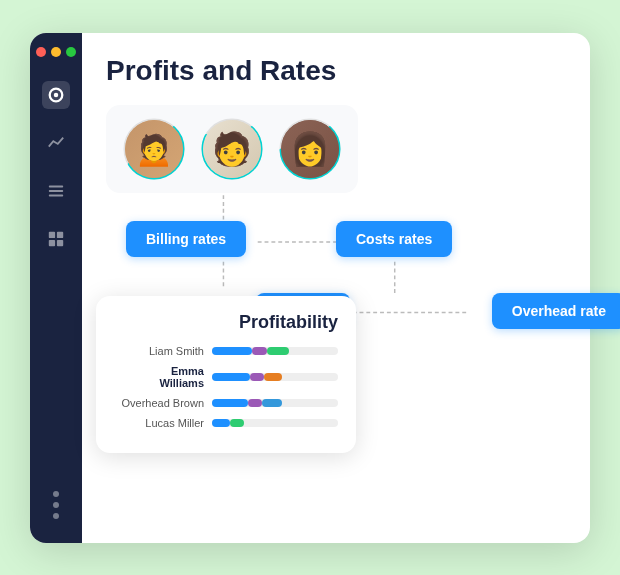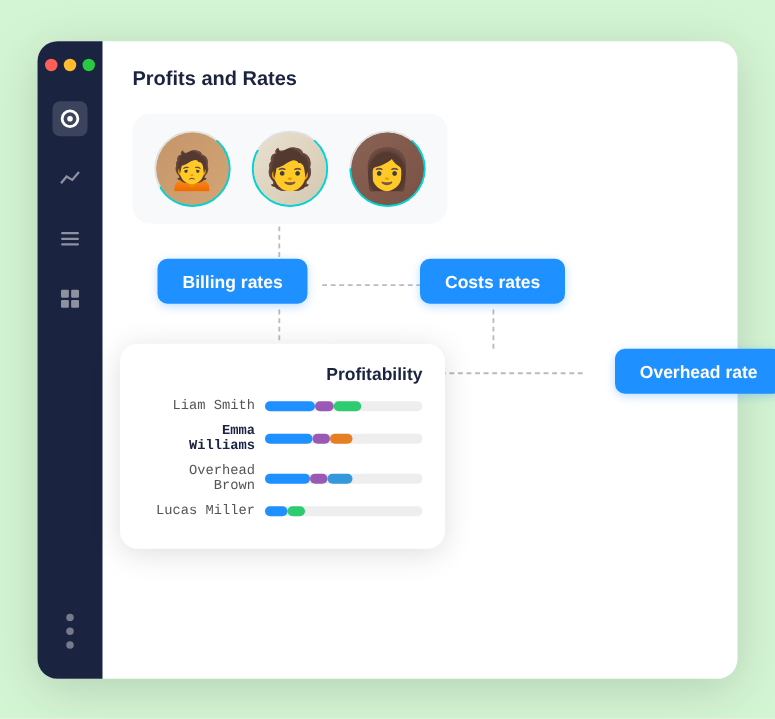--- a/index.html
+++ b/index.html
@@ -88,21 +88,21 @@
 
     
     .main {
       flex: 1;
       padding: 22px 24px;
       position: relative;
       overflow: visible;
     }
 
     .page-title {
-      font-size: 16px;
+      font-size: 28px;
       font-weight: 700;
       color: #1a2340;
       margin-bottom: 18px;
     }
 
     
     .avatars-card {
       background: #f8f9fb;
       border-radius: 14px;
       padding: 12px 16px;
@@ -184,32 +184,31 @@
       left: -10px;
       background: #fff;
       border-radius: 14px;
       box-shadow: 0 4px 24px rgba(0,0,0,0.13);
       padding: 16px 18px;
       width: 260px;
       z-index: 10;
     }
 
     .prof-title {
-      font-size: 14px;
+      font-size: 18px;
       font-weight: 700;
       color: #1a2340;
       margin-bottom: 12px;
     }
 
     .prof-row {
       display: flex;
       align-items: center;
       margin-bottom: 8px;
       gap: 8px;
-      font-family: Liberation Mono, monospace;
     }
 
     .prof-name {
       font-size: 11px;
       color: #555;
       width: 90px;
       flex-shrink: 0;
     }
 
     .prof-name.bold {

